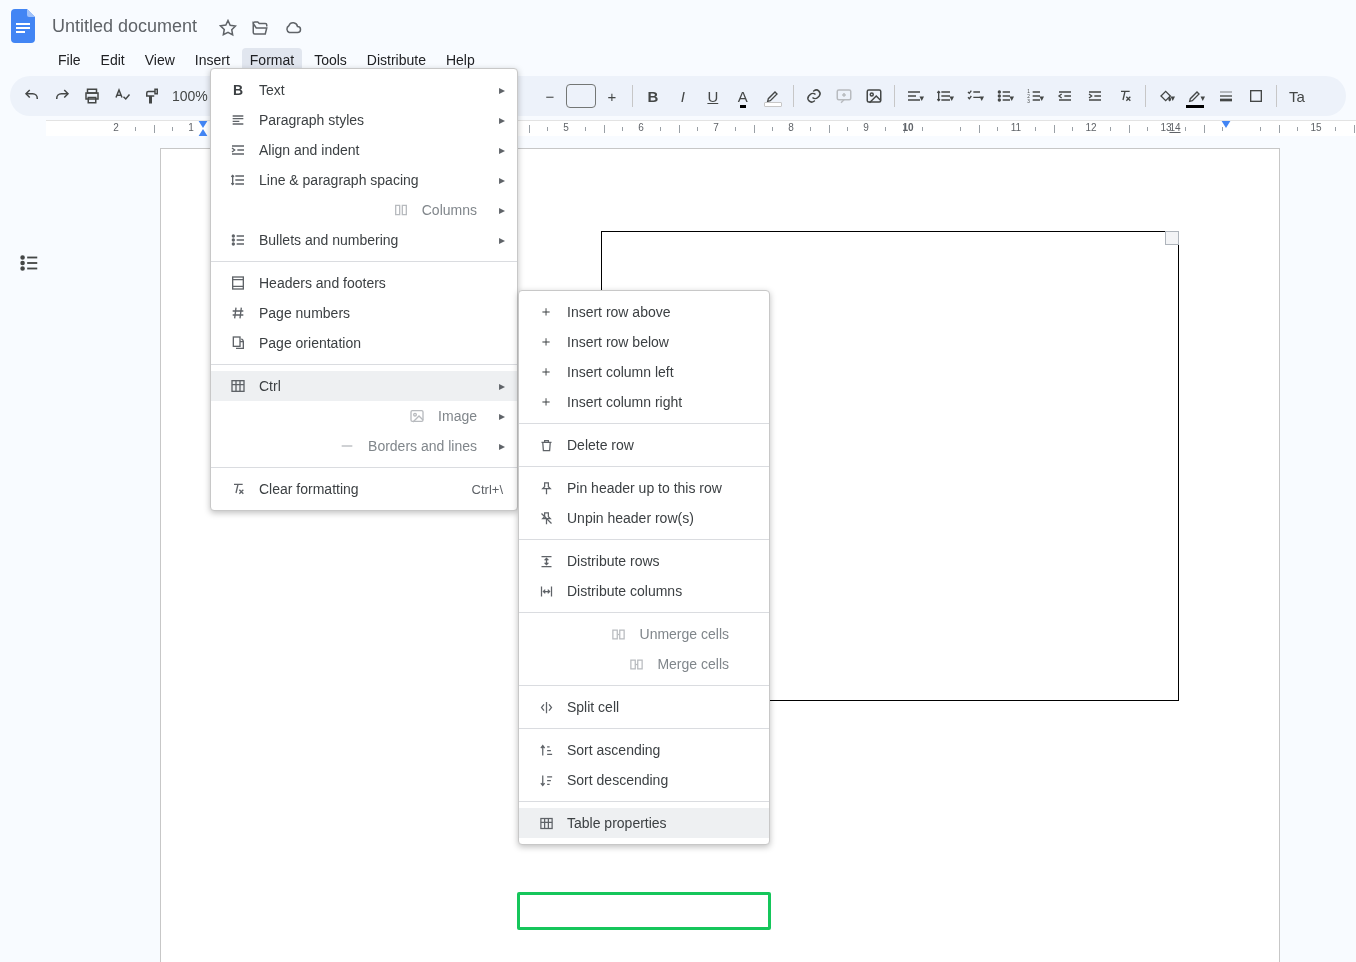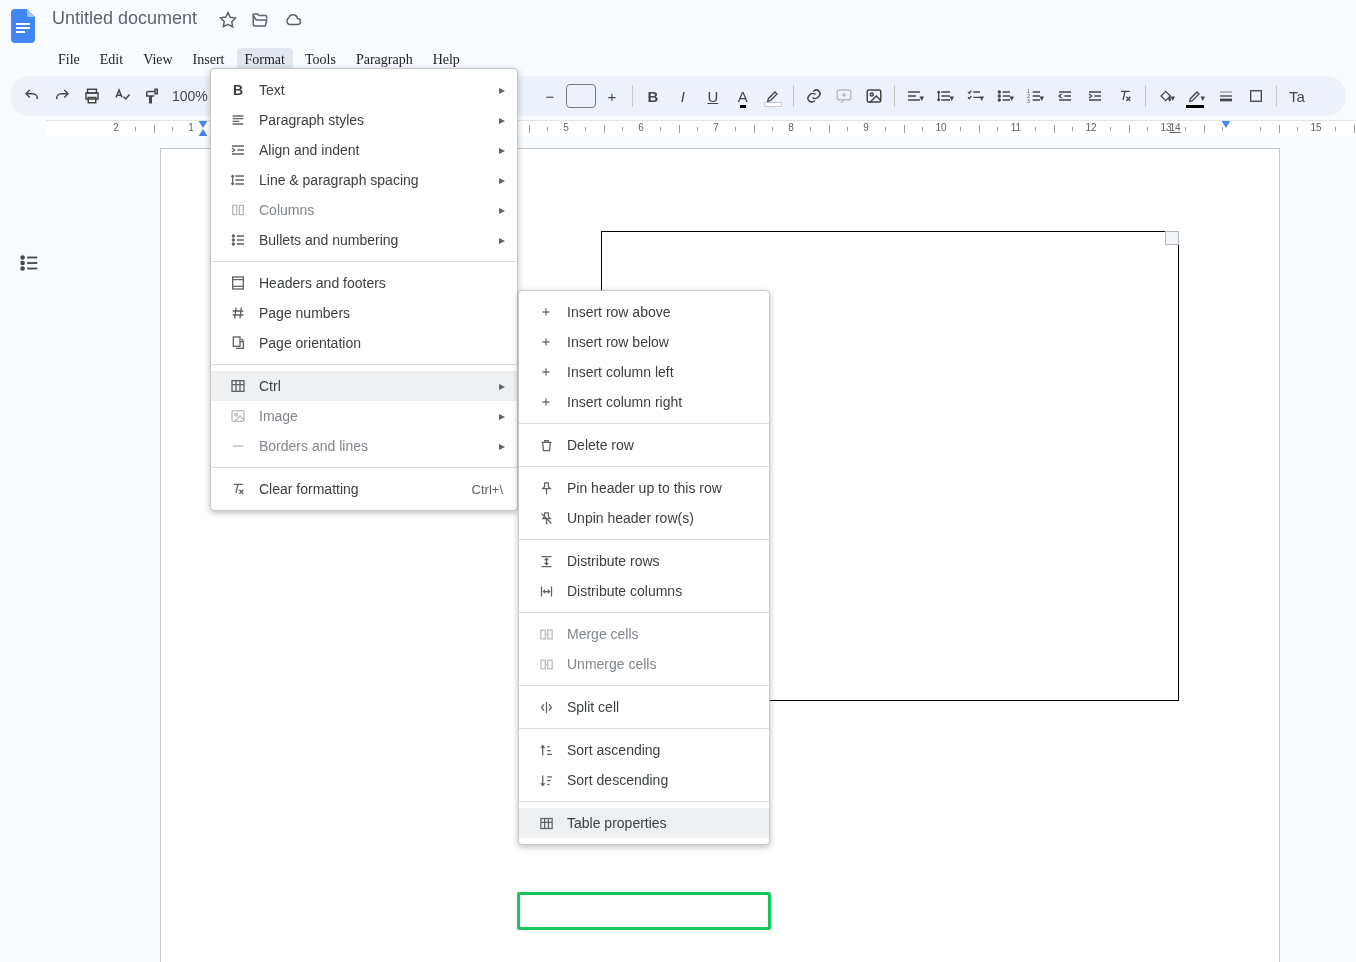--- a/index.html
+++ b/index.html
@@ -20,34 +20,35 @@
   body{
     font-family:"Google Sans","Helvetica Neue",Arial,sans-serif;
     font-size:14px;
     color:var(--text);
     background:var(--header-bg);
     overflow:hidden;
   }
   
   .titlebar{
     display:flex;
+    align-items:center;
     padding:6px 10px 2px 8px;
   }
   .doc-logo{
     width:32px;height:40px;display:flex;align-items:center;justify-content:center;
   }
   .doc-logo svg{width:26px;height:34px;}
   .title-block{margin-left:6px;}
   .doc-title{
     font-size:18px;color:#5f6368;padding:2px 6px;border-radius:4px;display:inline-block;
   }
   .title-icons{display:inline-flex;gap:14px;margin-left:12px;vertical-align:middle;}
   .title-icons span{color:#5f6368;}
   .menubar{
-    display:flex;gap:4px;padding:0 0 4px 50px;font-family:Liberation Serif, serif;
+    display:flex;gap:4px;padding:0 0 4px 50px;
   }
   .menuitem{
     padding:4px 8px;color:#202124;border-radius:4px;cursor:default;
   }
   .menuitem.open{background:#e1e6ef;}
   
   .toolbar-wrap{padding:0 10px 0 10px;}
   .toolbar-bar{
     background:var(--toolbar-bg);
     border-radius:24px;
@@ -110,21 +111,21 @@
   .dropdown{
     position:absolute;background:#fff;border:1px solid var(--menu-border);
     box-shadow:0 2px 6px rgba(0,0,0,0.25);
     border-radius:4px;padding:6px 0;font-size:14px;color:#3c4043;
     z-index:50;
   }
   .dd-item{
     display:flex;align-items:center;height:30px;padding:0 40px 0 16px;position:relative;
   }
   .dd-item.hover{background:#eef0f2;}
-  .dd-item.disabled{color:var(--muted);}
+  .dd-item.disabled{color:var(--muted);justify-content:flex-end;}
   .dd-item .dd-icon{width:22px;display:inline-flex;justify-content:center;margin-right:10px;}
   .dd-item .dd-label{white-space:nowrap;}
   .dd-item .dd-shortcut{position:absolute;right:14px;color:#5f6368;font-size:13px;}
   .dd-item .dd-arrow{position:absolute;right:12px;font-size:12px;color:#5f6368;}
   .dd-sep{height:1px;margin:6px 0;background:var(--border);}
   #menu-format{left:210px;top:54px;width:308px;}
   #menu-table-sub{left:518px;top:276px;width:252px;}
   .green-box{
     position:absolute;border:3px solid var(--green-box);border-radius:2px;
     pointer-events:none;z-index:60;
@@ -168,21 +169,21 @@
   </div>
 </div>
 
 <div class="menubar">
   <div class="menuitem">File</div>
   <div class="menuitem">Edit</div>
   <div class="menuitem">View</div>
   <div class="menuitem">Insert</div>
   <div class="menuitem open">Format</div>
   <div class="menuitem">Tools</div>
-  <div class="menuitem">Paragraph</div>
+  <div class="menuitem">Distribute</div>
   <div class="menuitem">Help</div>
 </div>
 
 <div class="toolbar-wrap">
   <div class="toolbar-bar">
     <div class="tb-btn">
         <svg width="18" height="18" viewBox="0 0 24 24" fill="none" stroke="#444746" stroke-width="2">
           <path d="M9 14l-5-5 5-5"></path>
           <path d="M4 9h9a6 6 0 0 1 6 6v1"></path>
         </svg>
@@ -393,21 +394,21 @@
         <div style="position: absolute; left: 637.5px; top: 4px; width: 1px; height: 8px; background: rgb(154, 160, 166);"></div>
         <div style="position: absolute; left: 656.25px; top: 6px; width: 1px; height: 4px; background: rgb(154, 160, 166);"></div>
         <div class="tick-label" style="left: 675px;">8</div>
         <div style="position: absolute; left: 693.75px; top: 6px; width: 1px; height: 4px; background: rgb(154, 160, 166);"></div>
         <div style="position: absolute; left: 712.5px; top: 4px; width: 1px; height: 8px; background: rgb(154, 160, 166);"></div>
         <div style="position: absolute; left: 731.25px; top: 6px; width: 1px; height: 4px; background: rgb(154, 160, 166);"></div>
         <div class="tick-label" style="left: 750px;">9</div>
         <div style="position: absolute; left: 768.75px; top: 6px; width: 1px; height: 4px; background: rgb(154, 160, 166);"></div>
         <div style="position: absolute; left: 787.5px; top: 4px; width: 1px; height: 8px; background: rgb(154, 160, 166);"></div>
         <div style="position: absolute; left: 806.25px; top: 6px; width: 1px; height: 4px; background: rgb(154, 160, 166);"></div>
-        <div class="tick-label" style="left: 825px;">10</div>
+        <div class="tick-label" style="left: 792px; font-weight: bold;">10</div>
         <div style="position: absolute; left: 843.75px; top: 6px; width: 1px; height: 4px; background: rgb(154, 160, 166);"></div>
         <div style="position: absolute; left: 862.5px; top: 4px; width: 1px; height: 8px; background: rgb(154, 160, 166);"></div>
         <div style="position: absolute; left: 881.25px; top: 6px; width: 1px; height: 4px; background: rgb(154, 160, 166);"></div>
         <div class="tick-label" style="left: 900px;">11</div>
         <div style="position: absolute; left: 918.75px; top: 6px; width: 1px; height: 4px; background: rgb(154, 160, 166);"></div>
         <div style="position: absolute; left: 937.5px; top: 4px; width: 1px; height: 8px; background: rgb(154, 160, 166);"></div>
         <div style="position: absolute; left: 956.25px; top: 6px; width: 1px; height: 4px; background: rgb(154, 160, 166);"></div>
         <div class="tick-label" style="left: 975px;">12</div>
         <div style="position: absolute; left: 993.75px; top: 6px; width: 1px; height: 4px; background: rgb(154, 160, 166);"></div>
         <div style="position: absolute; left: 1012.5px; top: 4px; width: 1px; height: 8px; background: rgb(154, 160, 166);"></div>
@@ -632,34 +633,34 @@
           </svg>
         </span>
       <span class="dd-label">Distribute columns</span>
     </div>
     <div class="dd-sep"></div>
     <div class="dd-item disabled">
       <span class="dd-icon">
           <svg width="15" height="15" viewBox="0 0 24 24" fill="none" stroke="#b8bbbf" stroke-width="2">
             <rect x="3" y="5" width="7" height="14"></rect>
             <rect x="14" y="5" width="7" height="14"></rect>
-            <path d="M10 12h4"></path>
-          </svg>
-        </span>
-      <span class="dd-label">Merge cells</span>
+            <path d="M13 12h-2"></path>
+          </svg>
+        </span>
+      <span class="dd-label">Unmerge cells</span>
     </div>
     <div class="dd-item disabled">
       <span class="dd-icon">
           <svg width="15" height="15" viewBox="0 0 24 24" fill="none" stroke="#b8bbbf" stroke-width="2">
             <rect x="3" y="5" width="7" height="14"></rect>
             <rect x="14" y="5" width="7" height="14"></rect>
-            <path d="M13 12h-2"></path>
-          </svg>
-        </span>
-      <span class="dd-label">Unmerge cells</span>
+            <path d="M10 12h4"></path>
+          </svg>
+        </span>
+      <span class="dd-label">Merge cells</span>
     </div>
     <div class="dd-sep"></div>
     <div class="dd-item">
       <span class="dd-icon">
           <svg width="15" height="15" viewBox="0 0 24 24" fill="none" stroke="#5f6368" stroke-width="2">
             <path d="M12 3v18M8 7l-4 5 4 5M16 7l4 5-4 5"></path>
           </svg>
         </span>
       <span class="dd-label">Split cell</span>
     </div>

